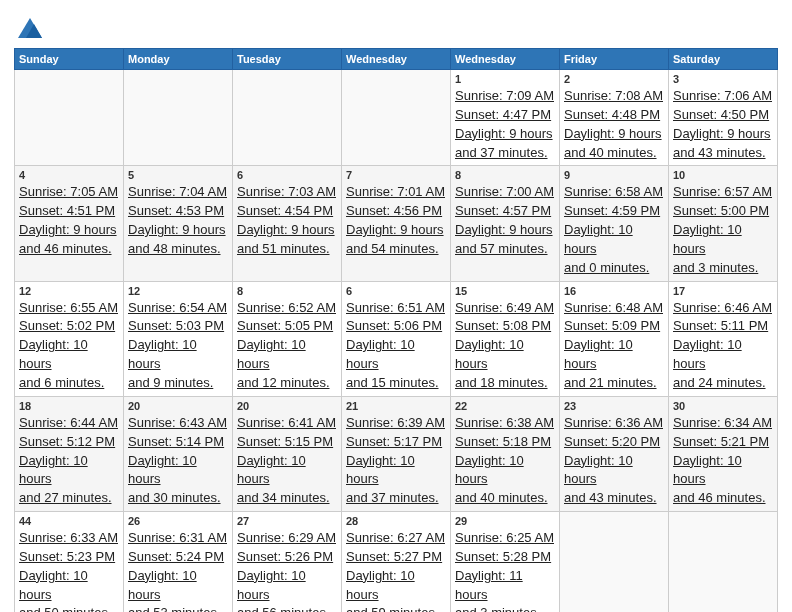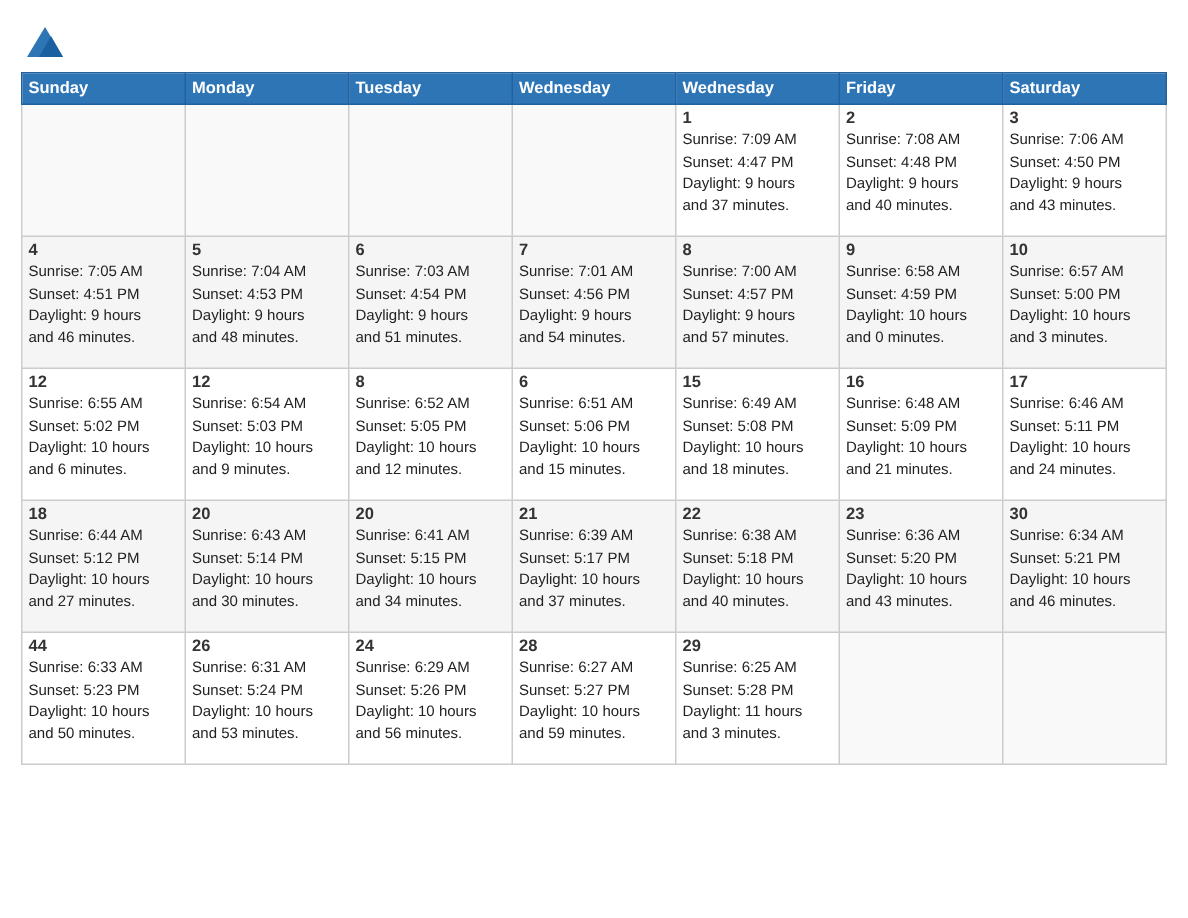--- a/index.html
+++ b/index.html
@@ -81,23 +81,24 @@
     .calendar td.empty {
       background: #f9f9f9;
     }
     .day-number {
       font-size: 11px;
       font-weight: bold;
       margin-bottom: 2px;
       display: block;
     }
     .day-info {
-      font-size: 10px;
+      font-size: 13px;
       line-height: 1.45;
       color: #222;
+      text-decoration: underline;
     }
     .row-even td {
       background: #fff;
     }
     .row-odd td {
       background: #f5f5f5;
     }
   </style>
 </head>
 <body>
@@ -250,21 +251,21 @@
         <tr class="row-even">
           <td>
             <span class="day-number">44</span>
             <div class="day-info">Sunrise: 6:33 AM<br>Sunset: 5:23 PM<br>Daylight: 10 hours<br>and 50 minutes.</div>
           </td>
           <td>
             <span class="day-number">26</span>
             <div class="day-info">Sunrise: 6:31 AM<br>Sunset: 5:24 PM<br>Daylight: 10 hours<br>and 53 minutes.</div>
           </td>
           <td>
-            <span class="day-number">24</span>
+            <span class="day-number">27</span>
             <div class="day-info">Sunrise: 6:29 AM<br>Sunset: 5:26 PM<br>Daylight: 10 hours<br>and 56 minutes.</div>
           </td>
           <td>
             <span class="day-number">28</span>
             <div class="day-info">Sunrise: 6:27 AM<br>Sunset: 5:27 PM<br>Daylight: 10 hours<br>and 59 minutes.</div>
           </td>
           <td>
             <span class="day-number">29</span>
             <div class="day-info">Sunrise: 6:25 AM<br>Sunset: 5:28 PM<br>Daylight: 11 hours<br>and 3 minutes.</div>
           </td>

